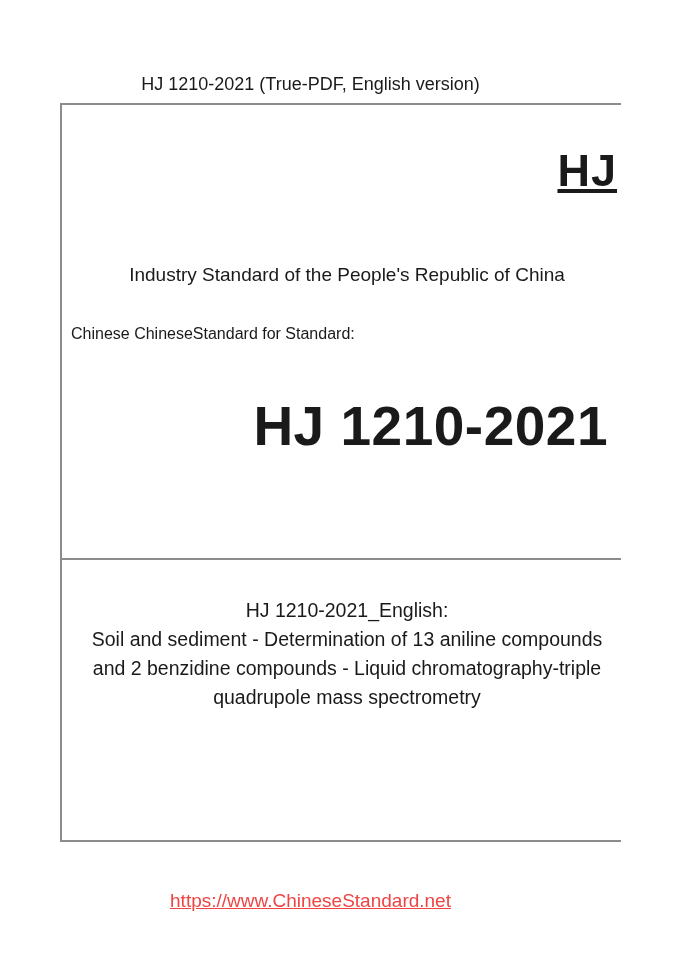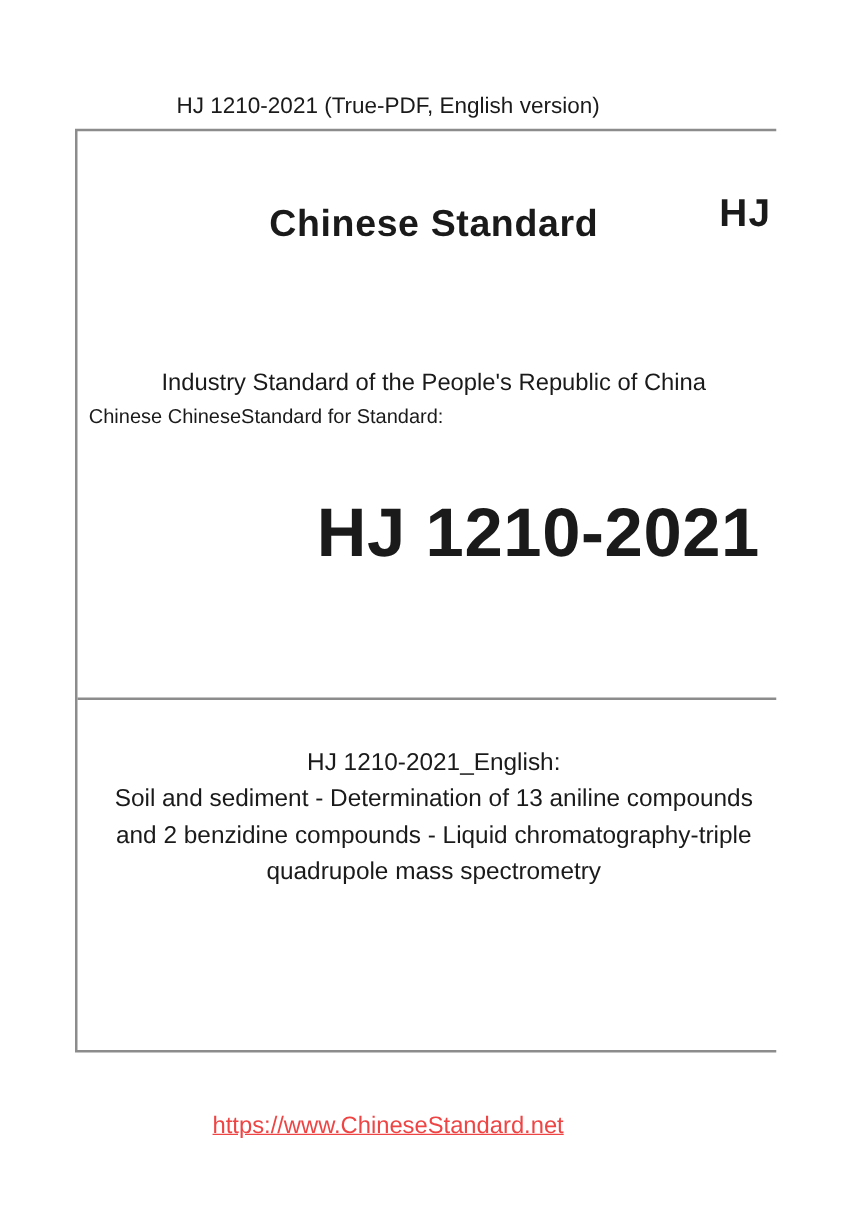--- a/index.html
+++ b/index.html
@@ -51,34 +51,34 @@
     text-align: center;
     font-size: 30px;
     line-height: 40px;
     font-weight: bold;
     letter-spacing: 0.5px;
   }
   .brand-code {
     position: absolute;
     top: 38px;
     right: 15px;
-    font-size: 31px;
+    font-size: 45px;
     line-height: 55px;
     font-weight: bold;
     letter-spacing: 1px;
+    text-decoration: underline;
   }
   .subtitle {
     position: absolute;
     top: 157px;
     left: 0;
     width: 100%;
     text-align: center;
     font-size: 19px;
     line-height: 26px;
-    margin-top: 32px;
   }
   .classification {
     position: absolute;
     top: 218px;
     left: 9px;
     font-size: 16px;
     line-height: 22px;
   }
   .standard-number {
     position: absolute;
@@ -134,21 +134,20 @@
 </head>
 <body>
 
 <div class="page">
 
   <div class="top-header">HJ 1210-2021 (True-PDF, English version)</div>
 
   <div class="outer-box">
 
     <div class="section-top">
-      <div class="brand-title">Chinese Standard</div>
       <div class="brand-code">HJ</div>
       <div class="subtitle">Industry Standard of the People's Republic of China</div>
       <div class="classification">Chinese ChineseStandard for Standard:</div>
       <div class="standard-number">HJ 1210-2021</div>
     </div>
 
     <div class="section-desc">
       <div class="desc-line">HJ 1210-2021_English:</div>
       <div class="desc-line">Soil and sediment - Determination of 13 aniline compounds</div>
       <div class="desc-line">and 2 benzidine compounds - Liquid chromatography-triple</div>

